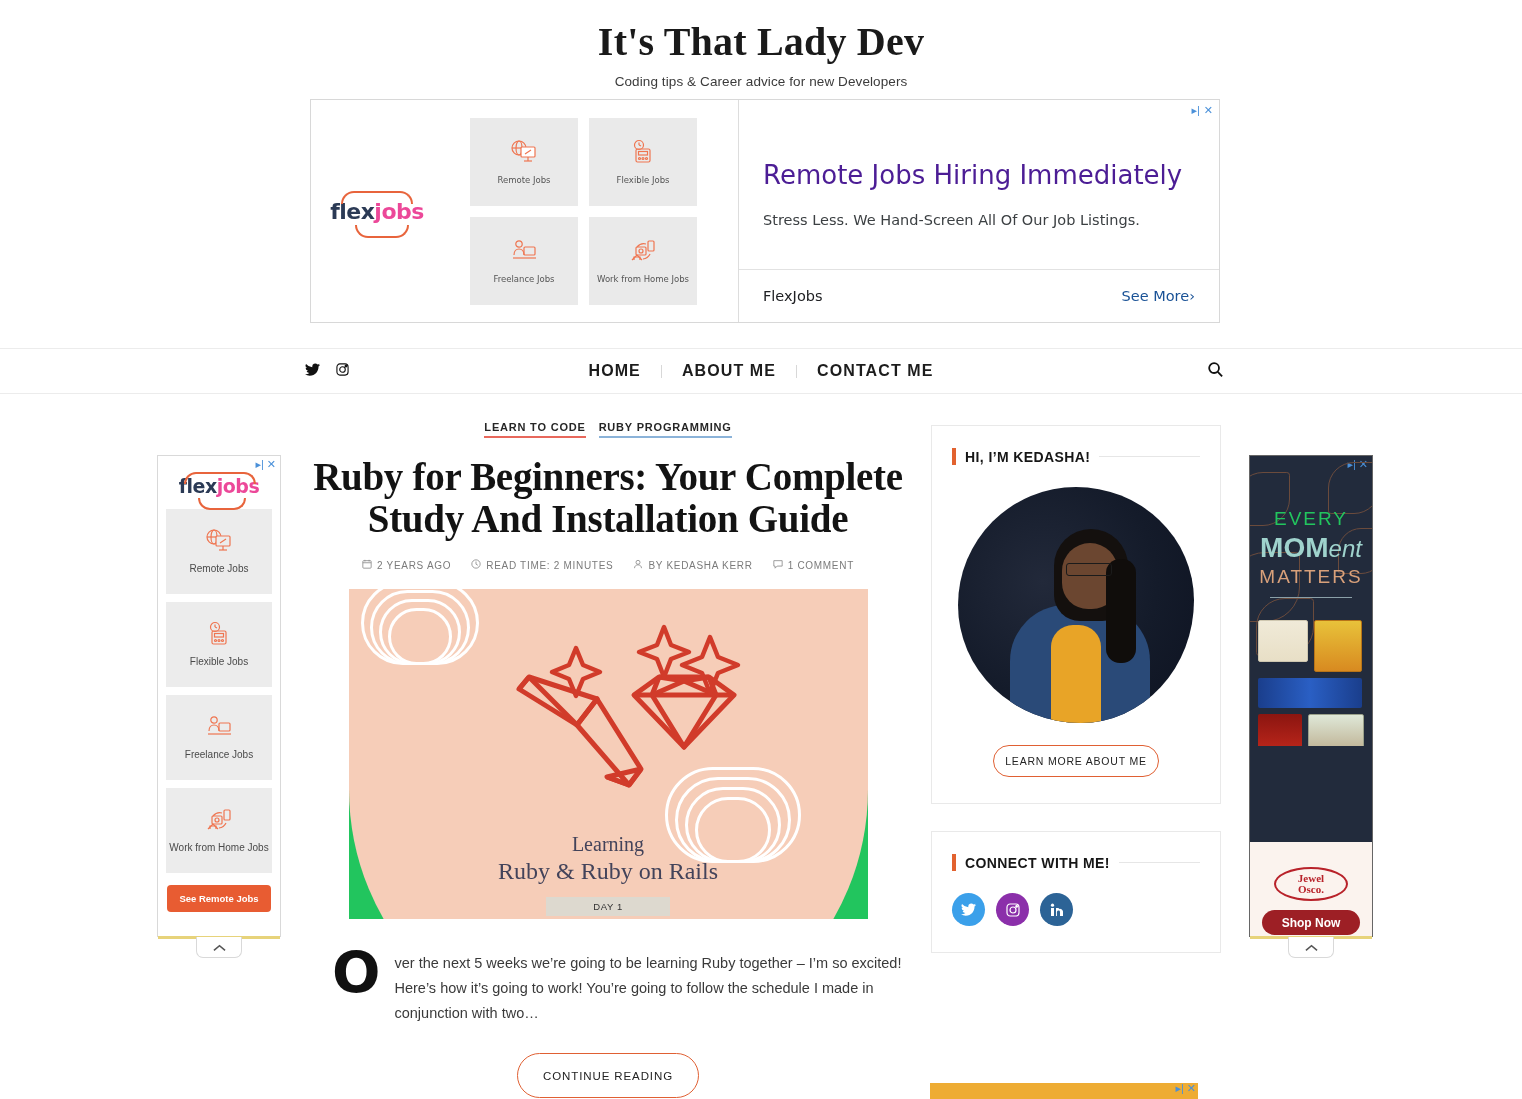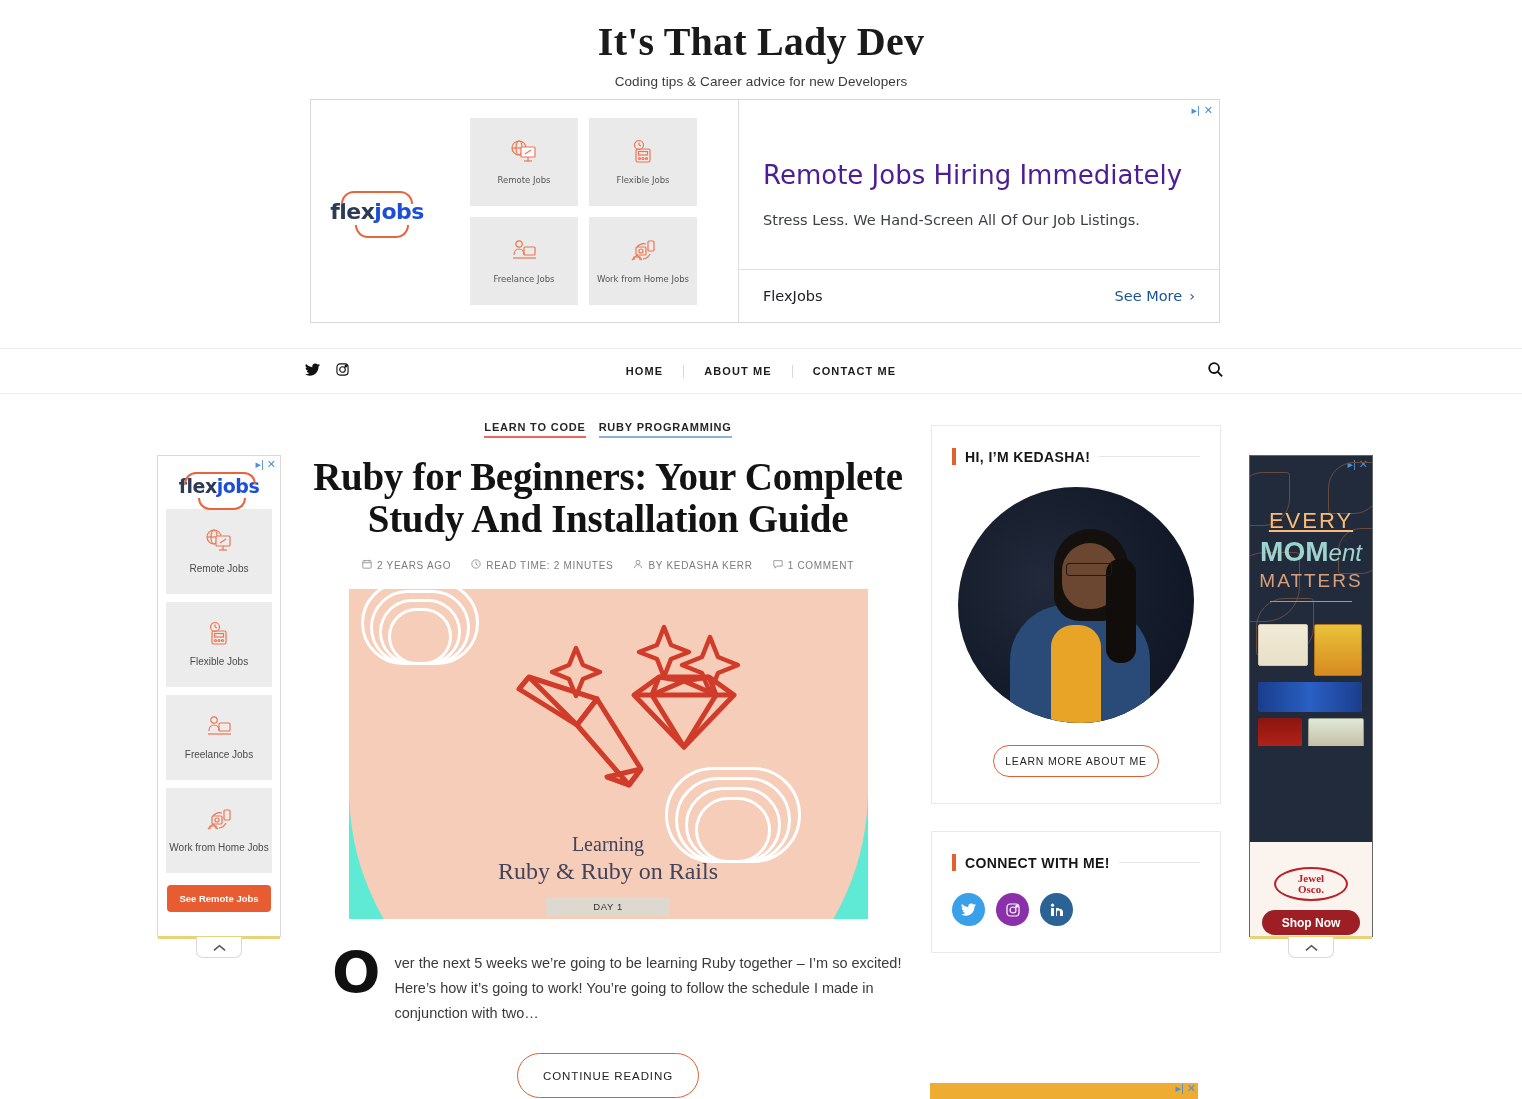--- a/index.html
+++ b/index.html
@@ -49,21 +49,21 @@
     text-align: center;
     position: relative;
   }
   .fj-word {
     font-family: "DejaVu Sans", sans-serif;
     font-size: 22px;
     font-weight: bold;
     color: #2b3a55;
     letter-spacing: -.5px;
   }
-  .fj-word .fj-orange { color: #1d4ed8; }
+  .fj-word .fj-orange { color: #ec4899; }
   .fj-swoosh-top, .fj-swoosh-bot {
     position: absolute; left: 12px; width: 72px; height: 13px;
     border: 2.2px solid #e8643c;
     border-bottom: none;
     border-radius: 40px 40px 0 0;
   }
   .fj-swoosh-top { top: -8px; }
   .fj-swoosh-bot {
     top: 26px; left: 26px; width: 54px;
     border: 2.2px solid #e8643c; border-top: none;
@@ -109,41 +109,41 @@
   .ad-footer {
     position: absolute; left: 0; right: 0; bottom: 0;
     height: 53px;
     border-top: 1px solid #e2e2e2;
     display: flex; align-items: center; justify-content: space-between;
     padding: 0 24px;
   }
   .ad-brand { font-size: 14.5px; color: #202124; font-family: "DejaVu Sans", sans-serif; }
   .ad-seemore {
     font-size: 14.5px; color: #1a5296;
-    display: flex; align-items: center; gap: 7px;
+    display: flex; align-items: center; 
     font-family: "DejaVu Sans", sans-serif;
   }
 
   
   .navbar {
     position: absolute;
     left: 0; right: 0; top: 348px;
     height: 46px;
     border-top: 1px solid #ececec;
     border-bottom: 1px solid #ececec;
     display: flex; align-items: center;
   }
   .nav-social { position: absolute; left: 305px; display: flex; gap: 16px; align-items: center; }
   .nav-menu {
     width: 100%;
     display: flex; align-items: center; justify-content: center;
     gap: 0;
   }
   .nav-link {
-    font-size: 11px;
+    font-size: 16px;
     letter-spacing: 1.1px;
     color: #1c1c1c;
     padding: 0 20px;
     font-weight: 600;
     cursor: pointer;
   }
   .nav-sep { width: 1px; height: 13px; background: #d8d8d8; }
   .nav-search { position: absolute; right: 298px; cursor: pointer; }
 
   
@@ -178,21 +178,21 @@
     gap: 20px; margin-top: 19px;
     font-size: 10px; letter-spacing: .7px; color: #7b7b7b;
   }
   .meta-item { display: flex; align-items: center; gap: 5px; }
 
   
   .featured {
     margin-top: 18px;
     width: 519px; height: 330px;
     margin-left: auto; margin-right: auto;
-    background: #5eead4;
+    background: #22c55e;
     position: relative;
     overflow: hidden;
   }
   .feat-dome {
     position: absolute; left: 0; top: 0;
     width: 519px; height: 460px;
     background: #f6cdb8;
     border-radius: 0 0 260px 260px;
   }
   .arc-tl { position: absolute; left: 4px; top: -12px; width: 132px; height: 94px; overflow: hidden; }
@@ -357,21 +357,21 @@
   .rail-card .rc-label { font-size: 10px; color: #4a4a4a; text-align: center; line-height: 1.15; }
   .rail-cta {
     margin: 12px 9px 0;
     height: 27px; background: #e85c32; border-radius: 4px;
     display: flex; align-items: center; justify-content: center;
     color: #fff; font-size: 9.5px; font-weight: bold; cursor: pointer;
   }
 
   .mom-top { position: relative; height: 290px; overflow: hidden; }
   .mom-text { text-align: center; padding-top: 52px; position: relative; z-index: 2; }
-  .mom-every { color: #fdba74; font-size: 22px; letter-spacing: 2px; font-family: "Liberation Sans", sans-serif; text-decoration: underline; }
+  .mom-every { color: #22c55e; font-size: 19px; letter-spacing: 2px; font-family: "Liberation Sans", sans-serif; }
   .mom-mid { font-size: 28px; color: #9fd3cd; font-weight: bold; margin-top: 2px; }
   .mom-mid .mom-ital { font-style: italic; font-weight: normal; font-size: 24px; }
   .mom-matters { color: #d8a07a; font-size: 19px; letter-spacing: 2px; margin-top: 2px; }
   .mom-rule { width: 82px; height: 1px; background: #8aa0a8; margin: 9px auto 0; }
   .mom-leaf {
     position: absolute; border: 1px solid #6b4b3c; border-radius: 50% 6% 50% 6%;
   }
   .prod-grid { position: relative; z-index: 2; margin-top: 22px; padding: 0 8px; }
   .prod-row { display: flex; gap: 6px; margin-bottom: 6px; }
   .prod { border-radius: 2px; }

